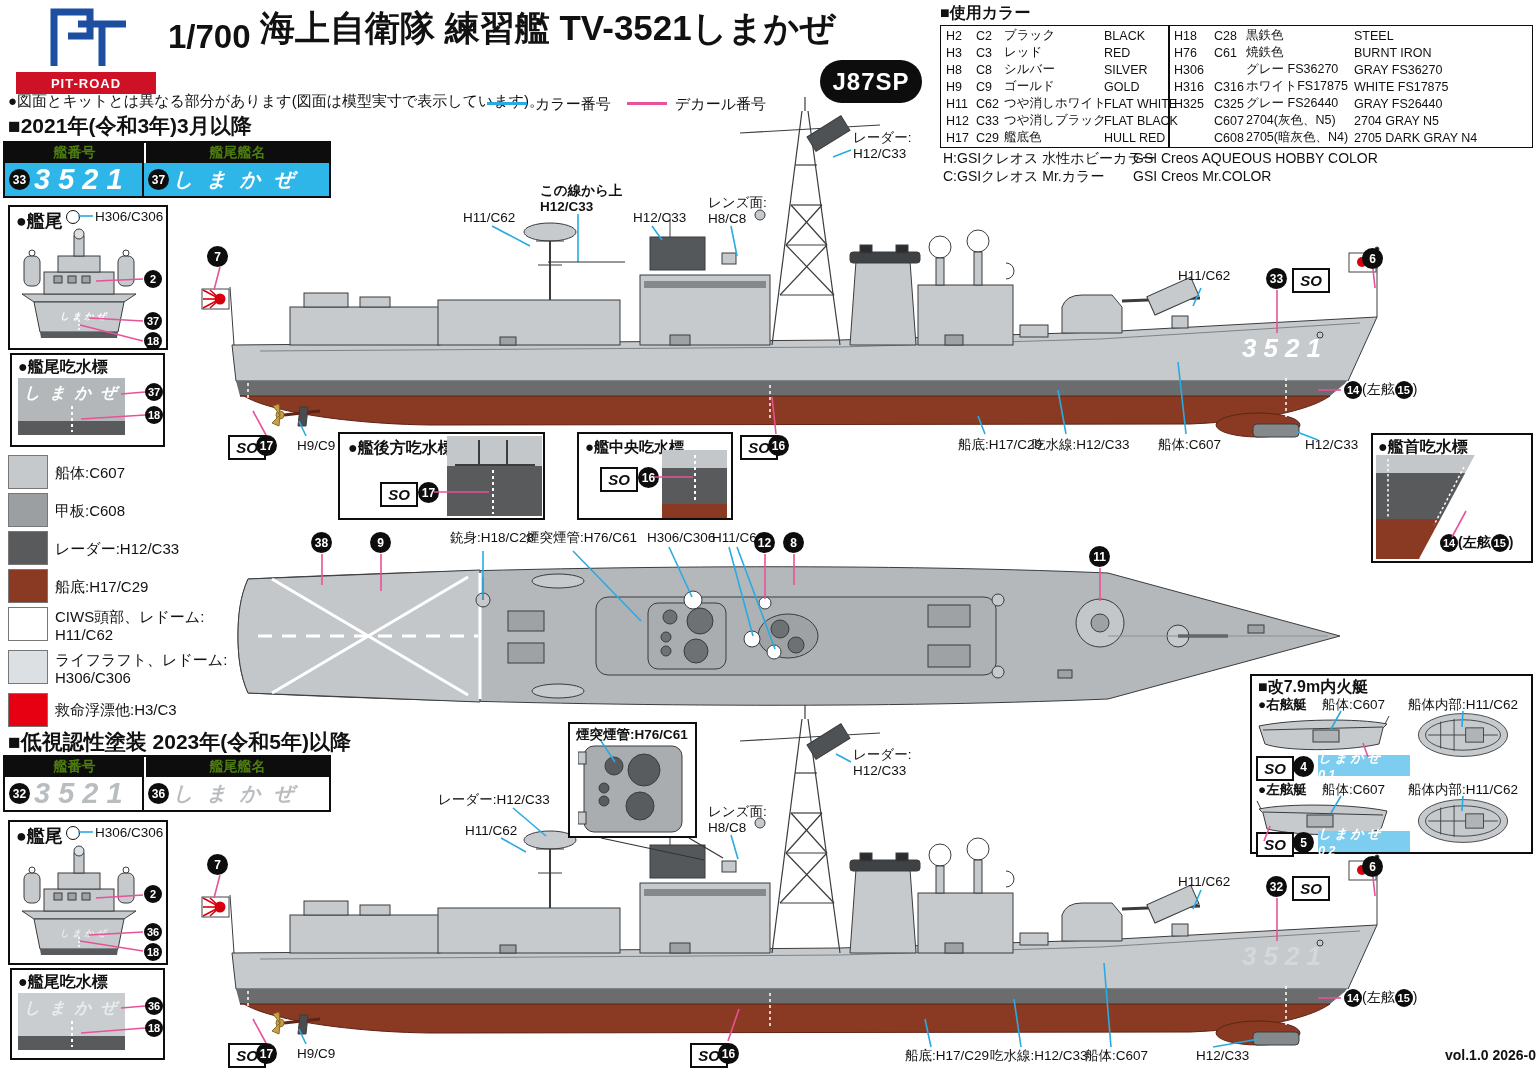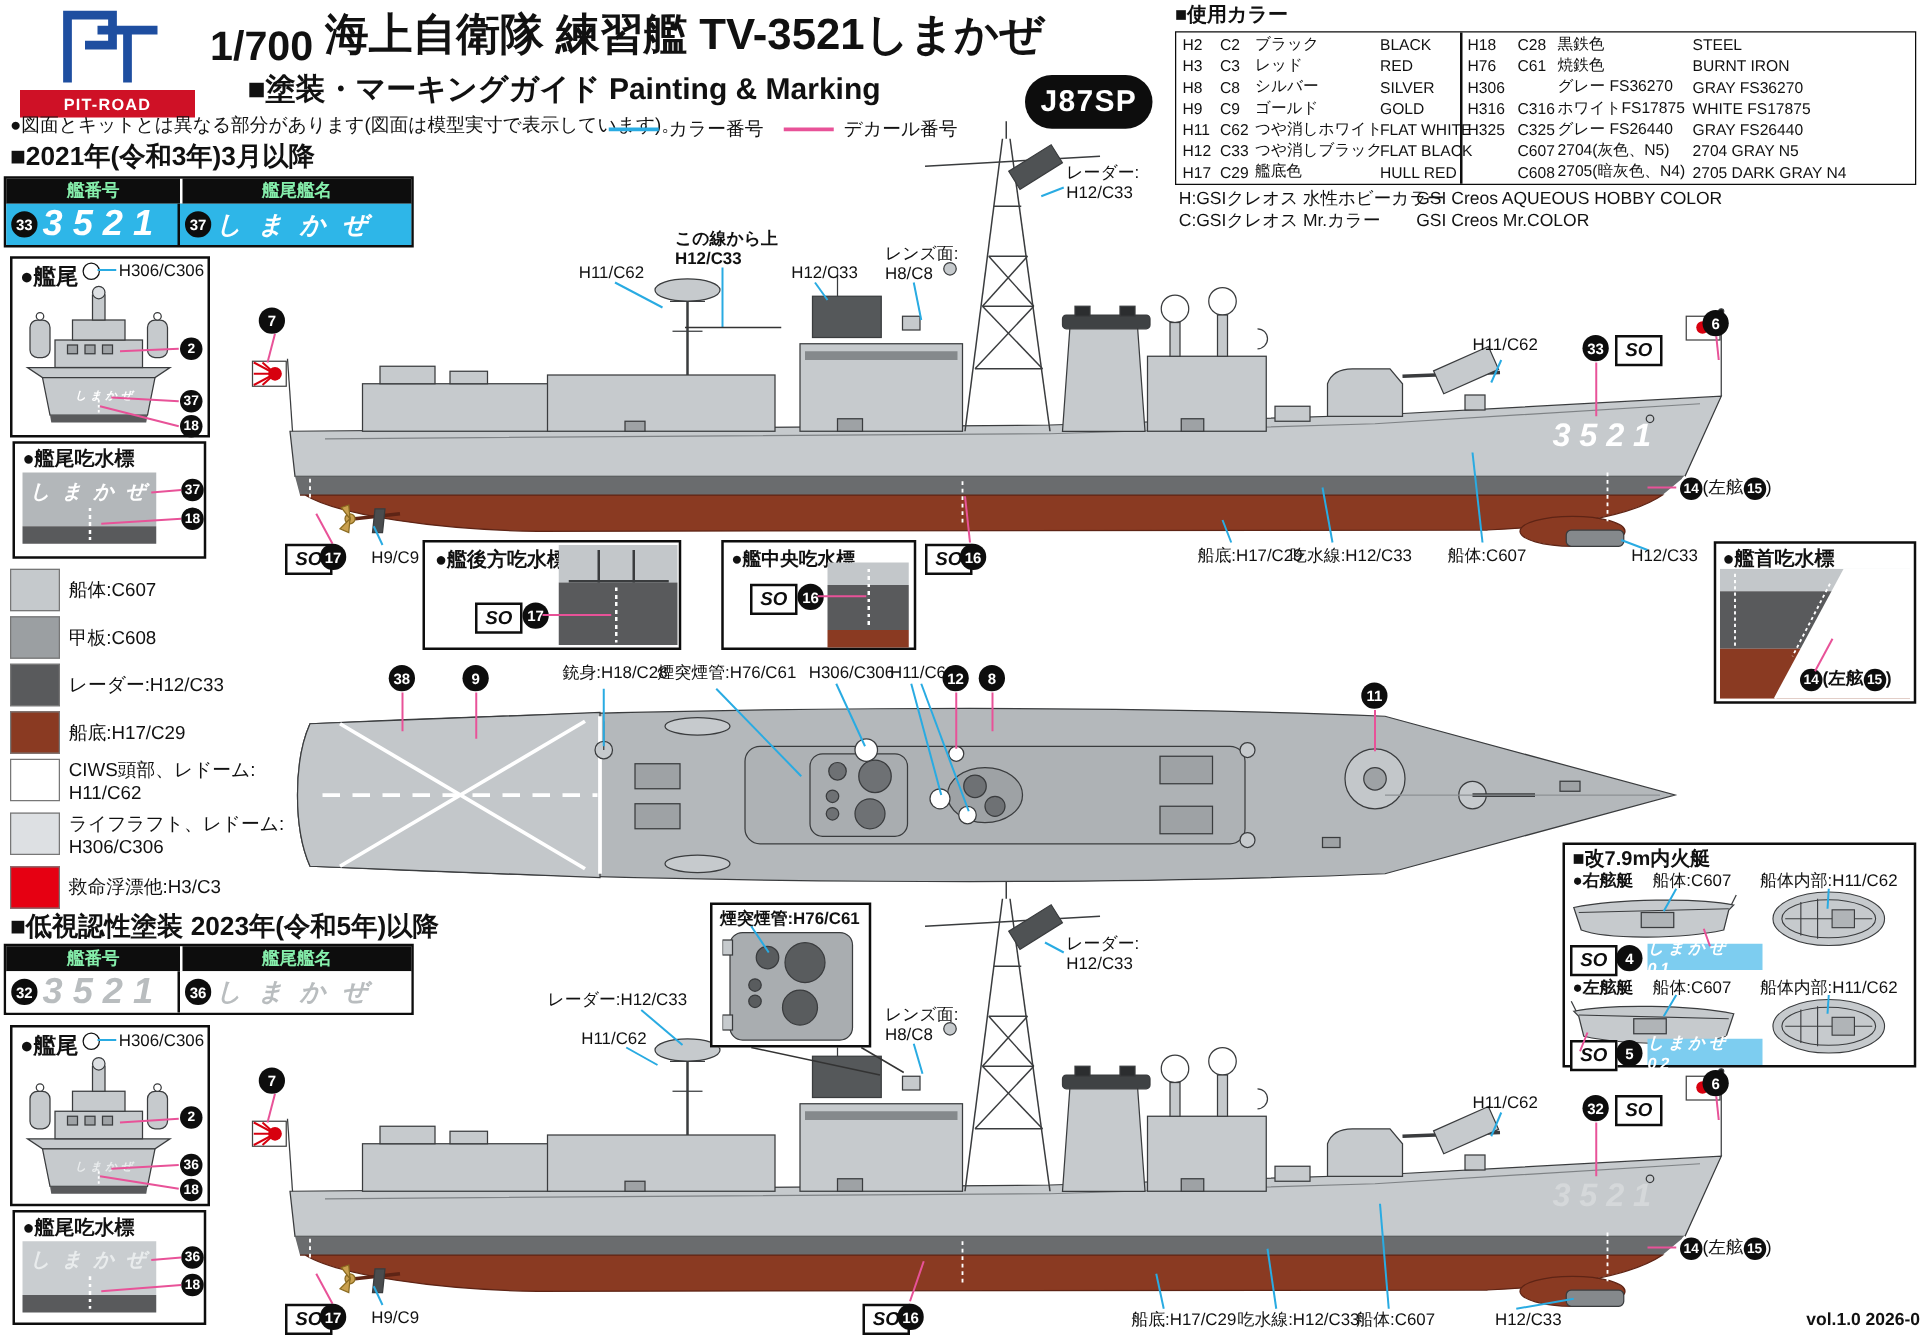--- a/index.html
+++ b/index.html
@@ -15,21 +15,21 @@
   .cbs{width:18px;height:18px;font-size:11px}
   .cb.abs{position:absolute}
   .sob{position:absolute;display:flex;align-items:center;justify-content:center;border:2.5px solid #0d0d0d;
       background:#fff;color:#0d0d0d;font-weight:800;font-style:italic;font-size:15px;width:34px;height:21px}
   .panel{position:absolute;background:#fff;border:2px solid #0d0d0d;box-sizing:border-box}
   .ptitle{position:absolute;font-weight:bold;color:#111;white-space:nowrap}
   .hline{position:absolute;height:3px}
   .cyan{background:#29abe2}
   .mag{background:#e85298}
   .ntable{position:absolute;border:2px solid #0d0d0d;box-sizing:border-box;display:flex;flex-direction:column}
-  .ntable .hd{display:flex;height:21px;background:#0d0d0d;color:#86efac;font-weight:bold;font-size:14px}
+  .ntable .hd{display:flex;height:21px;background:#0d0d0d;color:#4d7c0f;font-weight:bold;font-size:14px}
   .ntable .hd div{display:flex;align-items:center;justify-content:center}
   .ntable .row{display:flex;flex:1}
   .cell{display:flex;align-items:center;box-sizing:border-box;padding-left:4px;gap:4px}
   .bluebg{background:#2eb6e8}
   .numtxt{font-weight:800;font-size:29px;letter-spacing:8px;color:#fff;font-style:italic}
   .nametxt{font-weight:bold;font-size:20px;letter-spacing:13px;color:#fff;font-style:italic}
   .gray1{color:#b9bdbf}
   .swatch{position:absolute;width:40px;height:34px;border:1px solid #777;box-sizing:border-box}
   .leglbl{position:absolute;font-size:15px;line-height:1.2;white-space:pre-line}
   .utable{position:absolute;border:1.5px solid #0d0d0d;box-sizing:border-box}
@@ -60,21 +60,20 @@
       <g fill="none" stroke="#1e4ea0" stroke-width="7">
         <path d="M16,60 L16,6 L52,6 L52,30 L30,30"></path>
         <path d="M40,18 L88,18"></path>
           <path d="M64,18 L64,60"></path>
       </g>
     </svg>
     <div class="logo-ribbon" style="left:6px;top:66px;width:140px;height:22px">PIT-ROAD</div>
   </div>
   <div class="lbl b" style="left:168px;top:18px;font-size:33px">1/700</div>
   <div class="lbl b" style="left:260px;top:8px;font-size:35px">海上自衛隊 練習艦 TV-3521しまかぜ</div>
-  <div class="lbl b" style="left:198px;top:58px;font-size:24px">■塗装・マーキングガイド Painting &amp; Marking</div>
   <div class="lbl s15" style="left:8px;top:92px">●図面とキットとは異なる部分があります(図面は模型実寸で表示しています)。</div>
   <div class="hline cyan" style="left:487px;top:102px;width:40px"></div>
   <div class="lbl s15" style="left:535px;top:95px">カラー番号</div>
   <div class="hline mag" style="left:627px;top:102px;width:40px"></div>
   <div class="lbl s15" style="left:675px;top:95px">デカール番号</div>
   <div class="pill" style="left:820px;top:60px;width:102px;height:43px">J87SP</div>
   <div class="lbl b" style="left:8px;top:114px;font-size:21px">■2021年(令和3年)3月以降</div>
 
   <div class="lbl b" style="left:940px;top:4px;font-size:16px">■使用カラー</div>
   <div class="utable" style="left:940px;top:25px;width:593px;height:123px">

